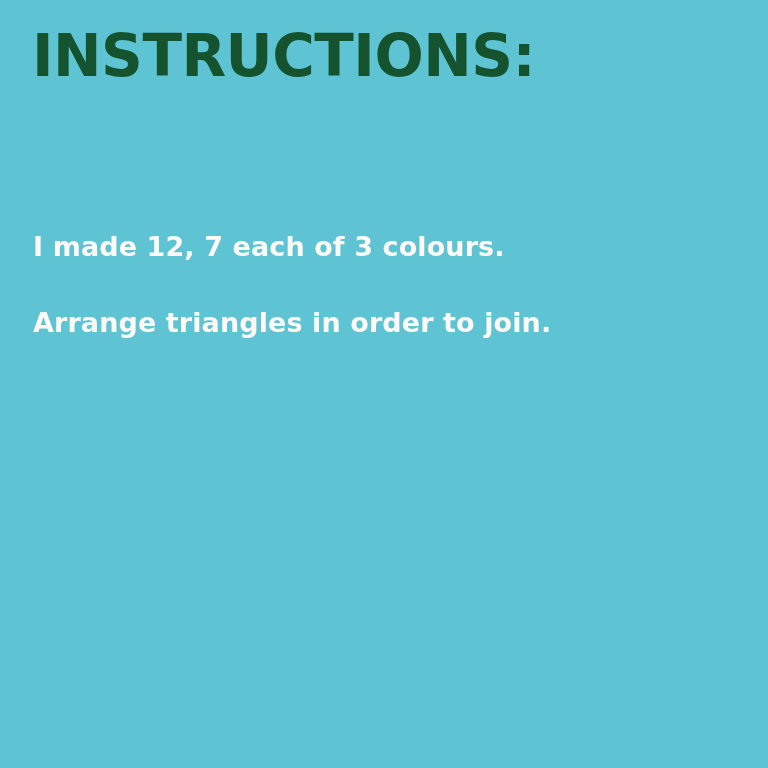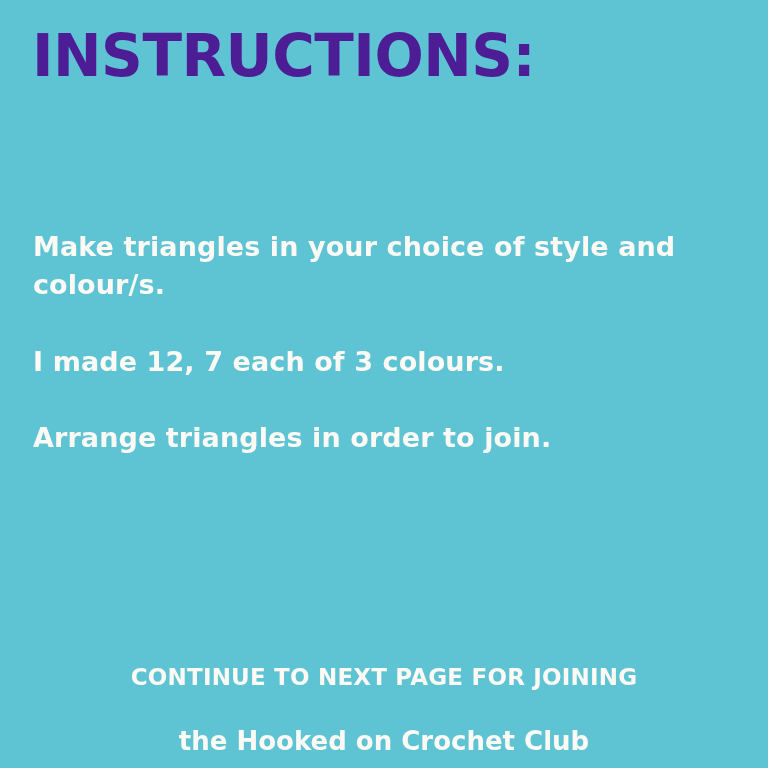--- a/index.html
+++ b/index.html
@@ -21,21 +21,21 @@
     color: #fdfaf5;
   }
   .heading {
     position: absolute;
     left: 32px;
     top: 26px;
     font-size: 58px;
     font-weight: bold;
     letter-spacing: -0.5px;
     line-height: 1.05;
-    color: #4c1d95;
+    color: #14532d;
     font-family: "DejaVu Sans", sans-serif;
   }
   .body-block {
     position: absolute;
     left: 33px;
     top: 228px;
     width: 690px;
   }
   .para {
     font-size: 27px;
@@ -70,23 +70,18 @@
   }
 </style>
 </head>
 <body>
 
 <div class="slide">
 
   <div class="heading">INSTRUCTIONS:</div>
 
   <div class="body-block">
-    <p class="para">Make triangles in your choice of style and colour/s.</p>
     <p class="para">I made 12, 7 each of 3 colours.</p>
     <p class="para">Arrange triangles in order to join.</p>
   </div>
 
-  <div class="footer">
-    <div class="footer-line-1">CONTINUE TO NEXT PAGE FOR JOINING</div>
-    <div class="footer-line-2">the Hooked on Crochet Club</div>
-  </div>
 
 </div>
 
 </body></html>

